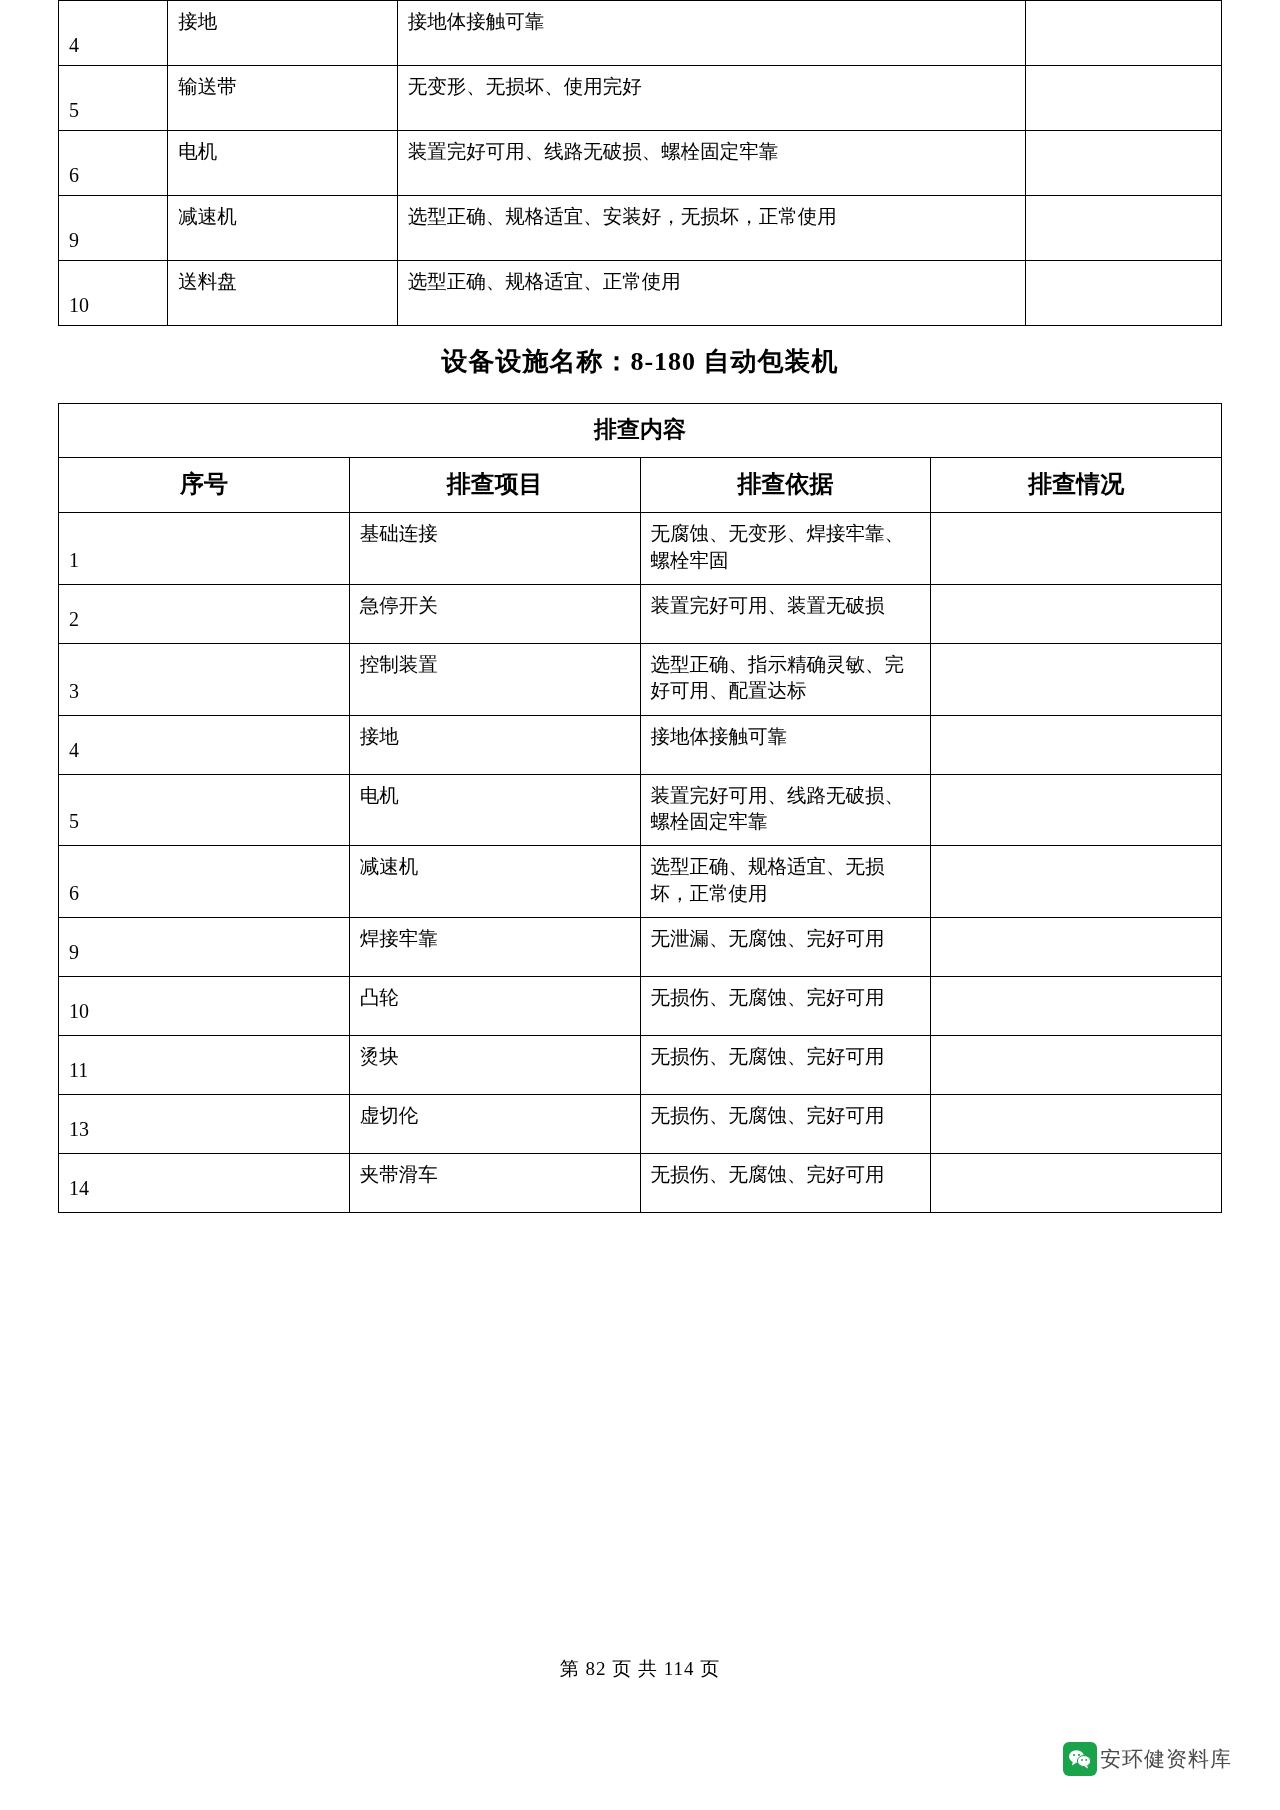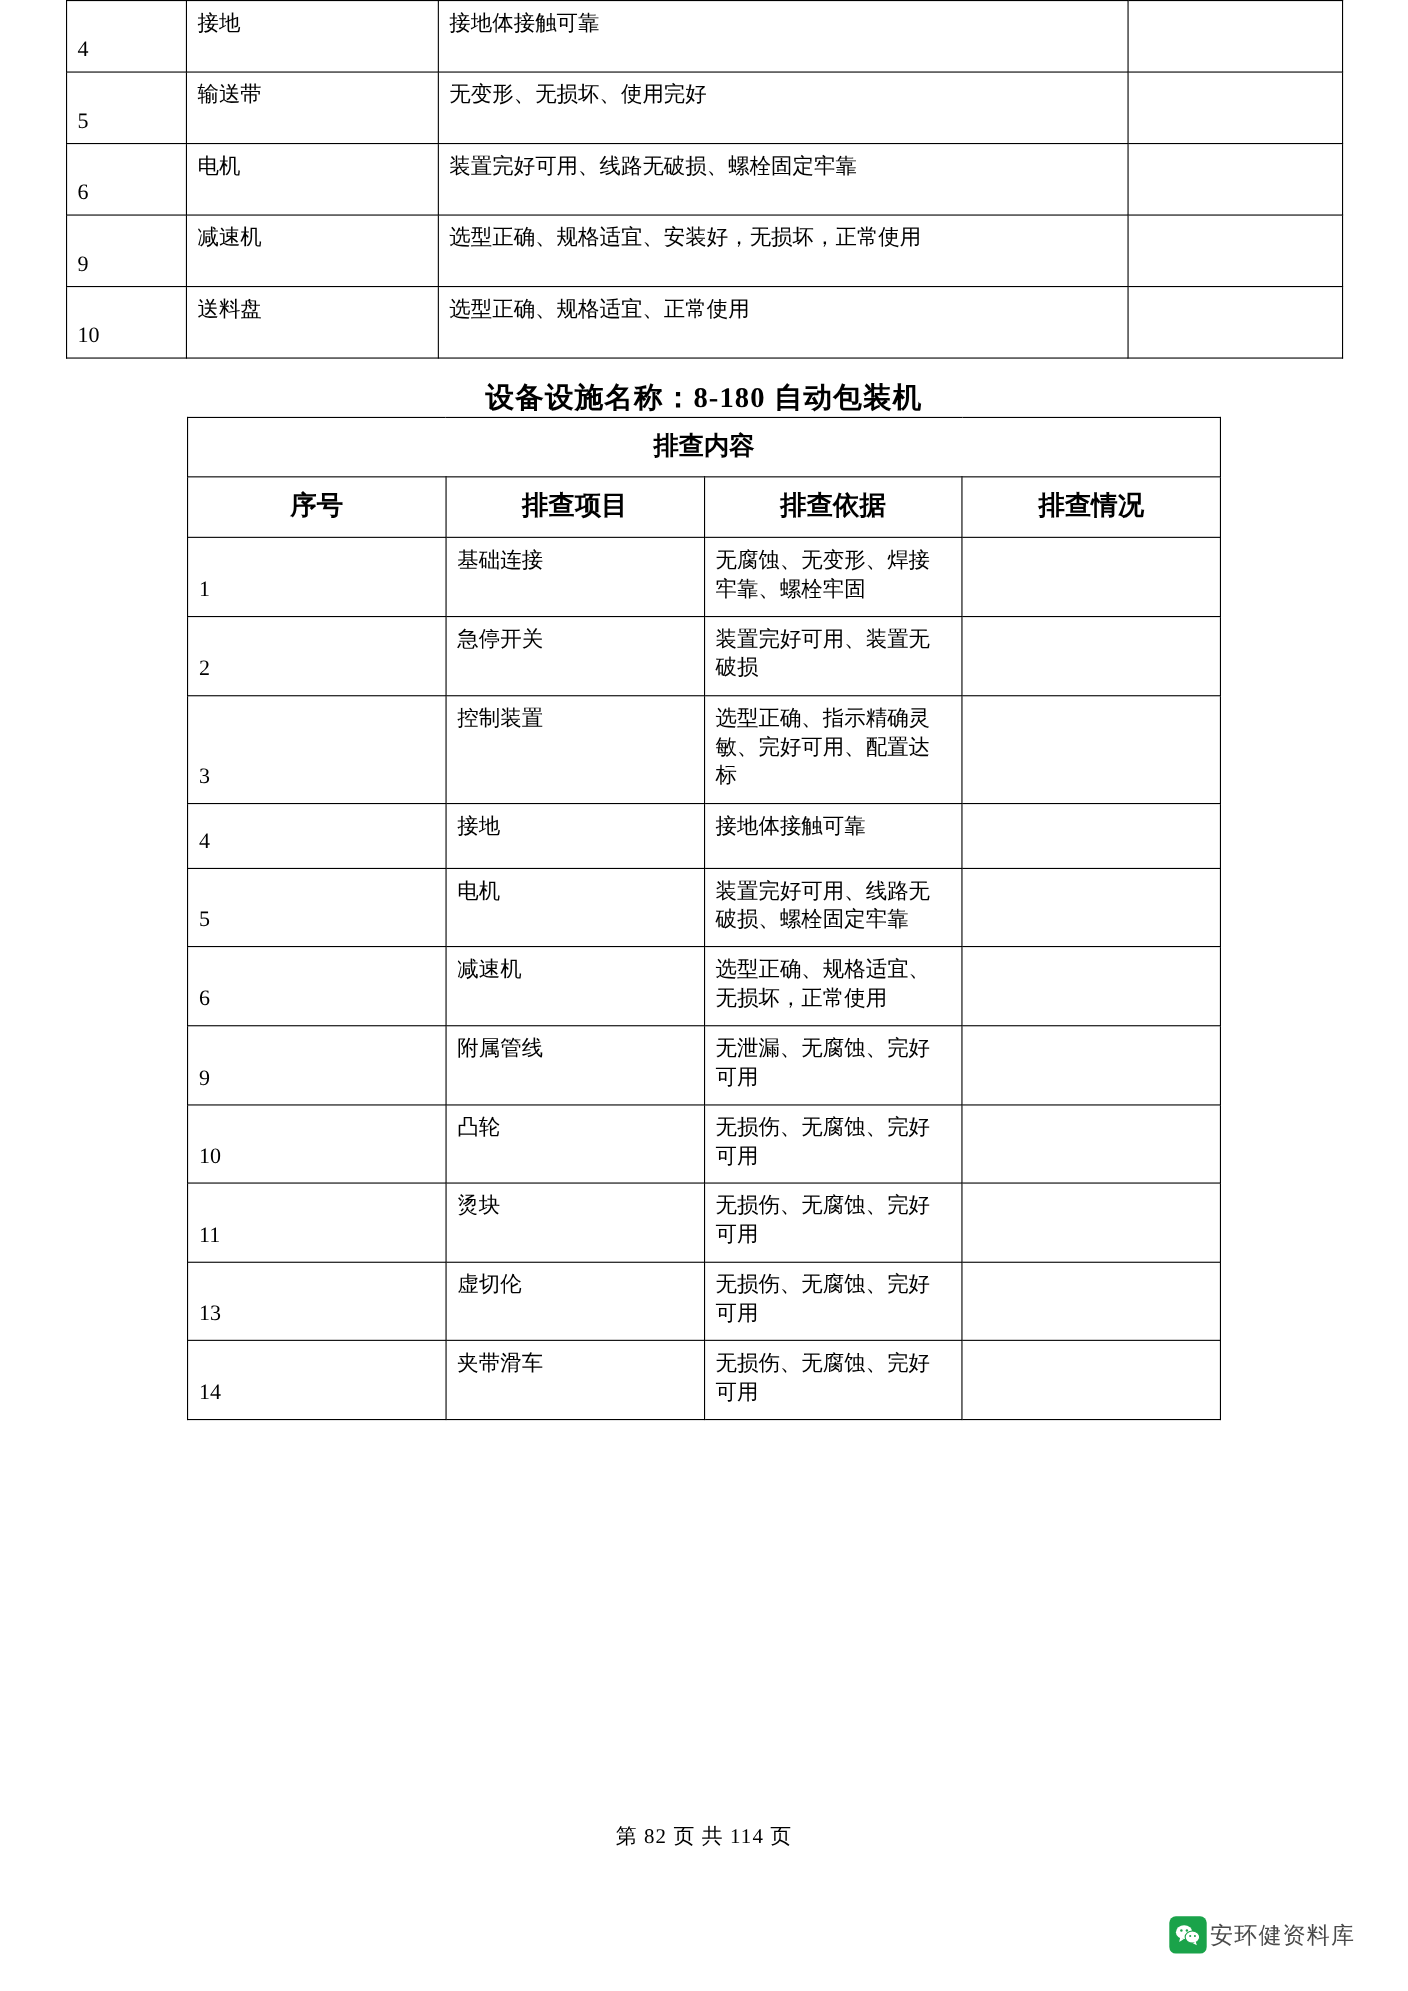--- a/index.html
+++ b/index.html
@@ -18,21 +18,21 @@
     position: relative;
     width: 1280px;
     height: 1810px;
     box-sizing: border-box;
     padding: 0 50px;
   }
 
   
   table {
     border-collapse: collapse;
-    width: 940px;
+    width: 1164px;
     margin: 0 auto;
     table-layout: fixed;
   }
   table td, table th {
     border: 1px solid #000000;
     vertical-align: top;
     padding: 8px 10px 10px 10px;
     font-weight: normal;
     font-size: 19.5px;
     line-height: 1.35;
@@ -55,21 +55,21 @@
     font-size: 27px;
     font-weight: bold;
     margin: 18px 0 6px 0;
     letter-spacing: 1px;
     font-family: "Liberation Serif", "DejaVu Serif", serif;
   }
   .doc-subtitle {
     text-align: center;
     font-size: 26px;
     font-weight: bold;
-    margin: 18px 0 0 0;
+    margin: 18px 0 24px 0;
     letter-spacing: 1px;
     font-family: "Liberation Serif", "DejaVu Serif", serif;
   }
 
   
   .hdr-span {
     text-align: center;
     font-size: 23px;
     font-weight: bold;
     padding: 10px 0 12px 0;
@@ -209,21 +209,21 @@
         <td class="col-result"></td>
       </tr>
       <tr class="row-tall">
         <td class="col-no">6</td>
         <td class="col-item cell-item">减速机</td>
         <td class="col-basis cell-basis">选型正确、规格适宜、无损坏，正常使用</td>
         <td class="col-result"></td>
       </tr>
       <tr class="row-tall">
         <td class="col-no">9</td>
-        <td class="col-item cell-item">附属管线</td>
+        <td class="col-item cell-item">焊接牢靠</td>
         <td class="col-basis cell-basis">无泄漏、无腐蚀、完好可用</td>
         <td class="col-result"></td>
       </tr>
       <tr class="row-tall">
         <td class="col-no">10</td>
         <td class="col-item cell-item">凸轮</td>
         <td class="col-basis cell-basis">无损伤、无腐蚀、完好可用</td>
         <td class="col-result"></td>
       </tr>
       <tr class="row-tall">

